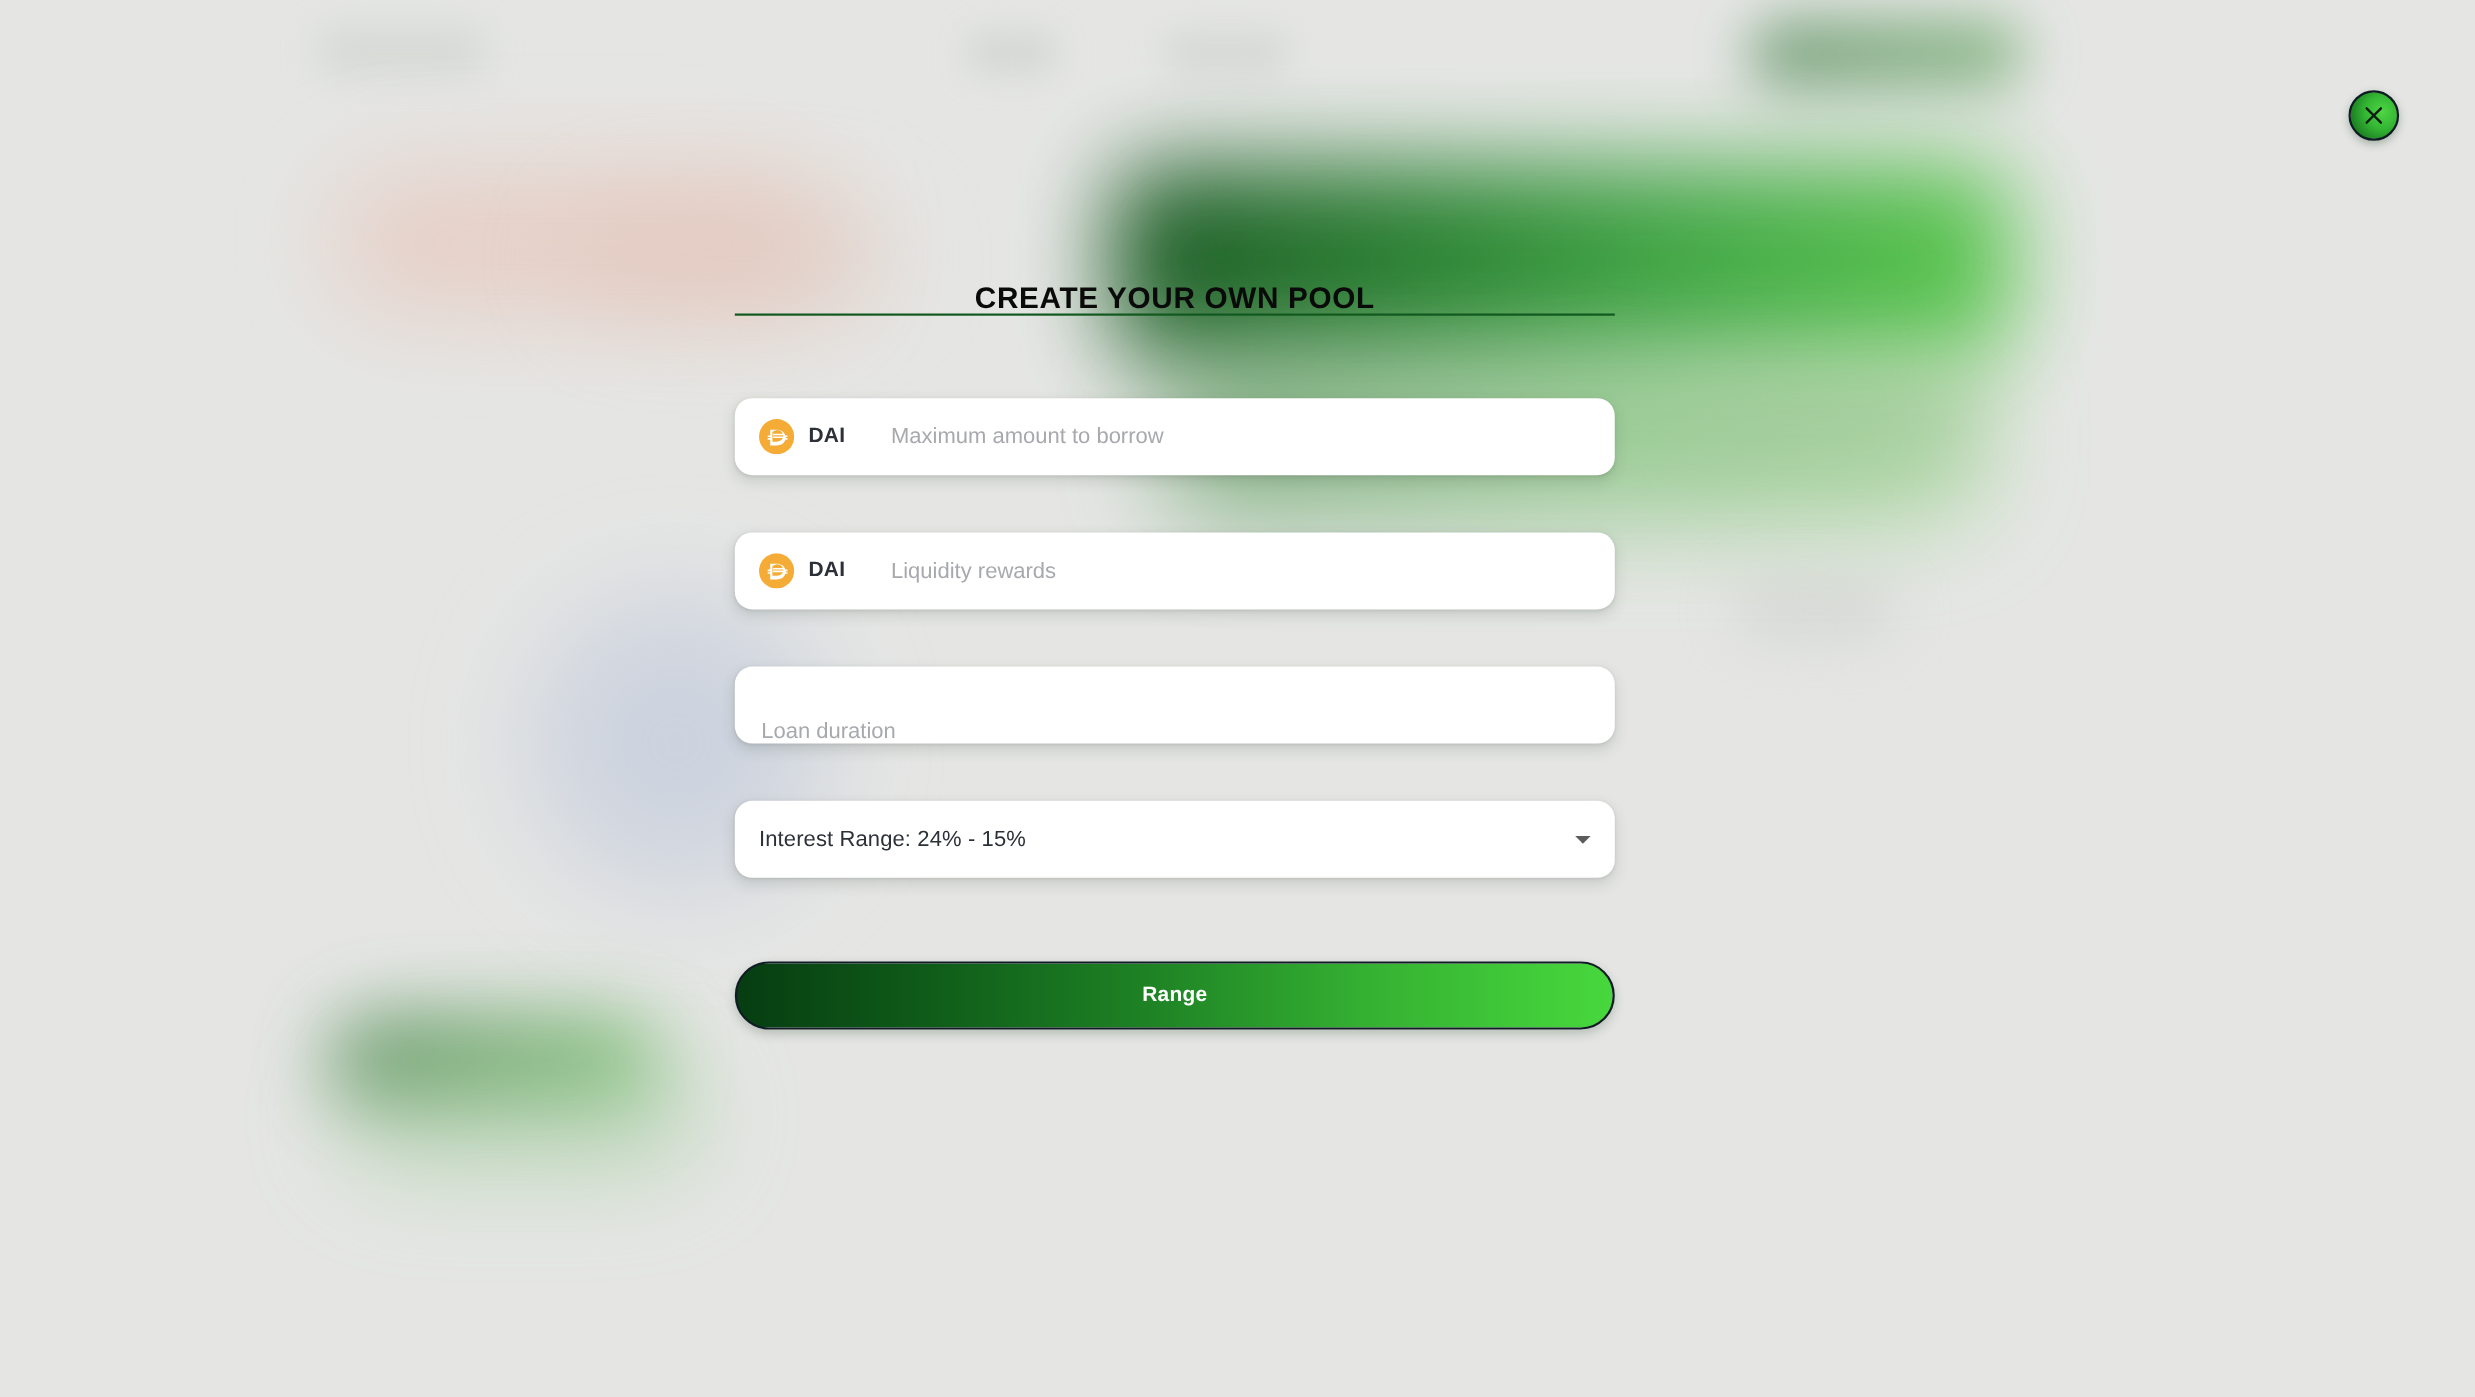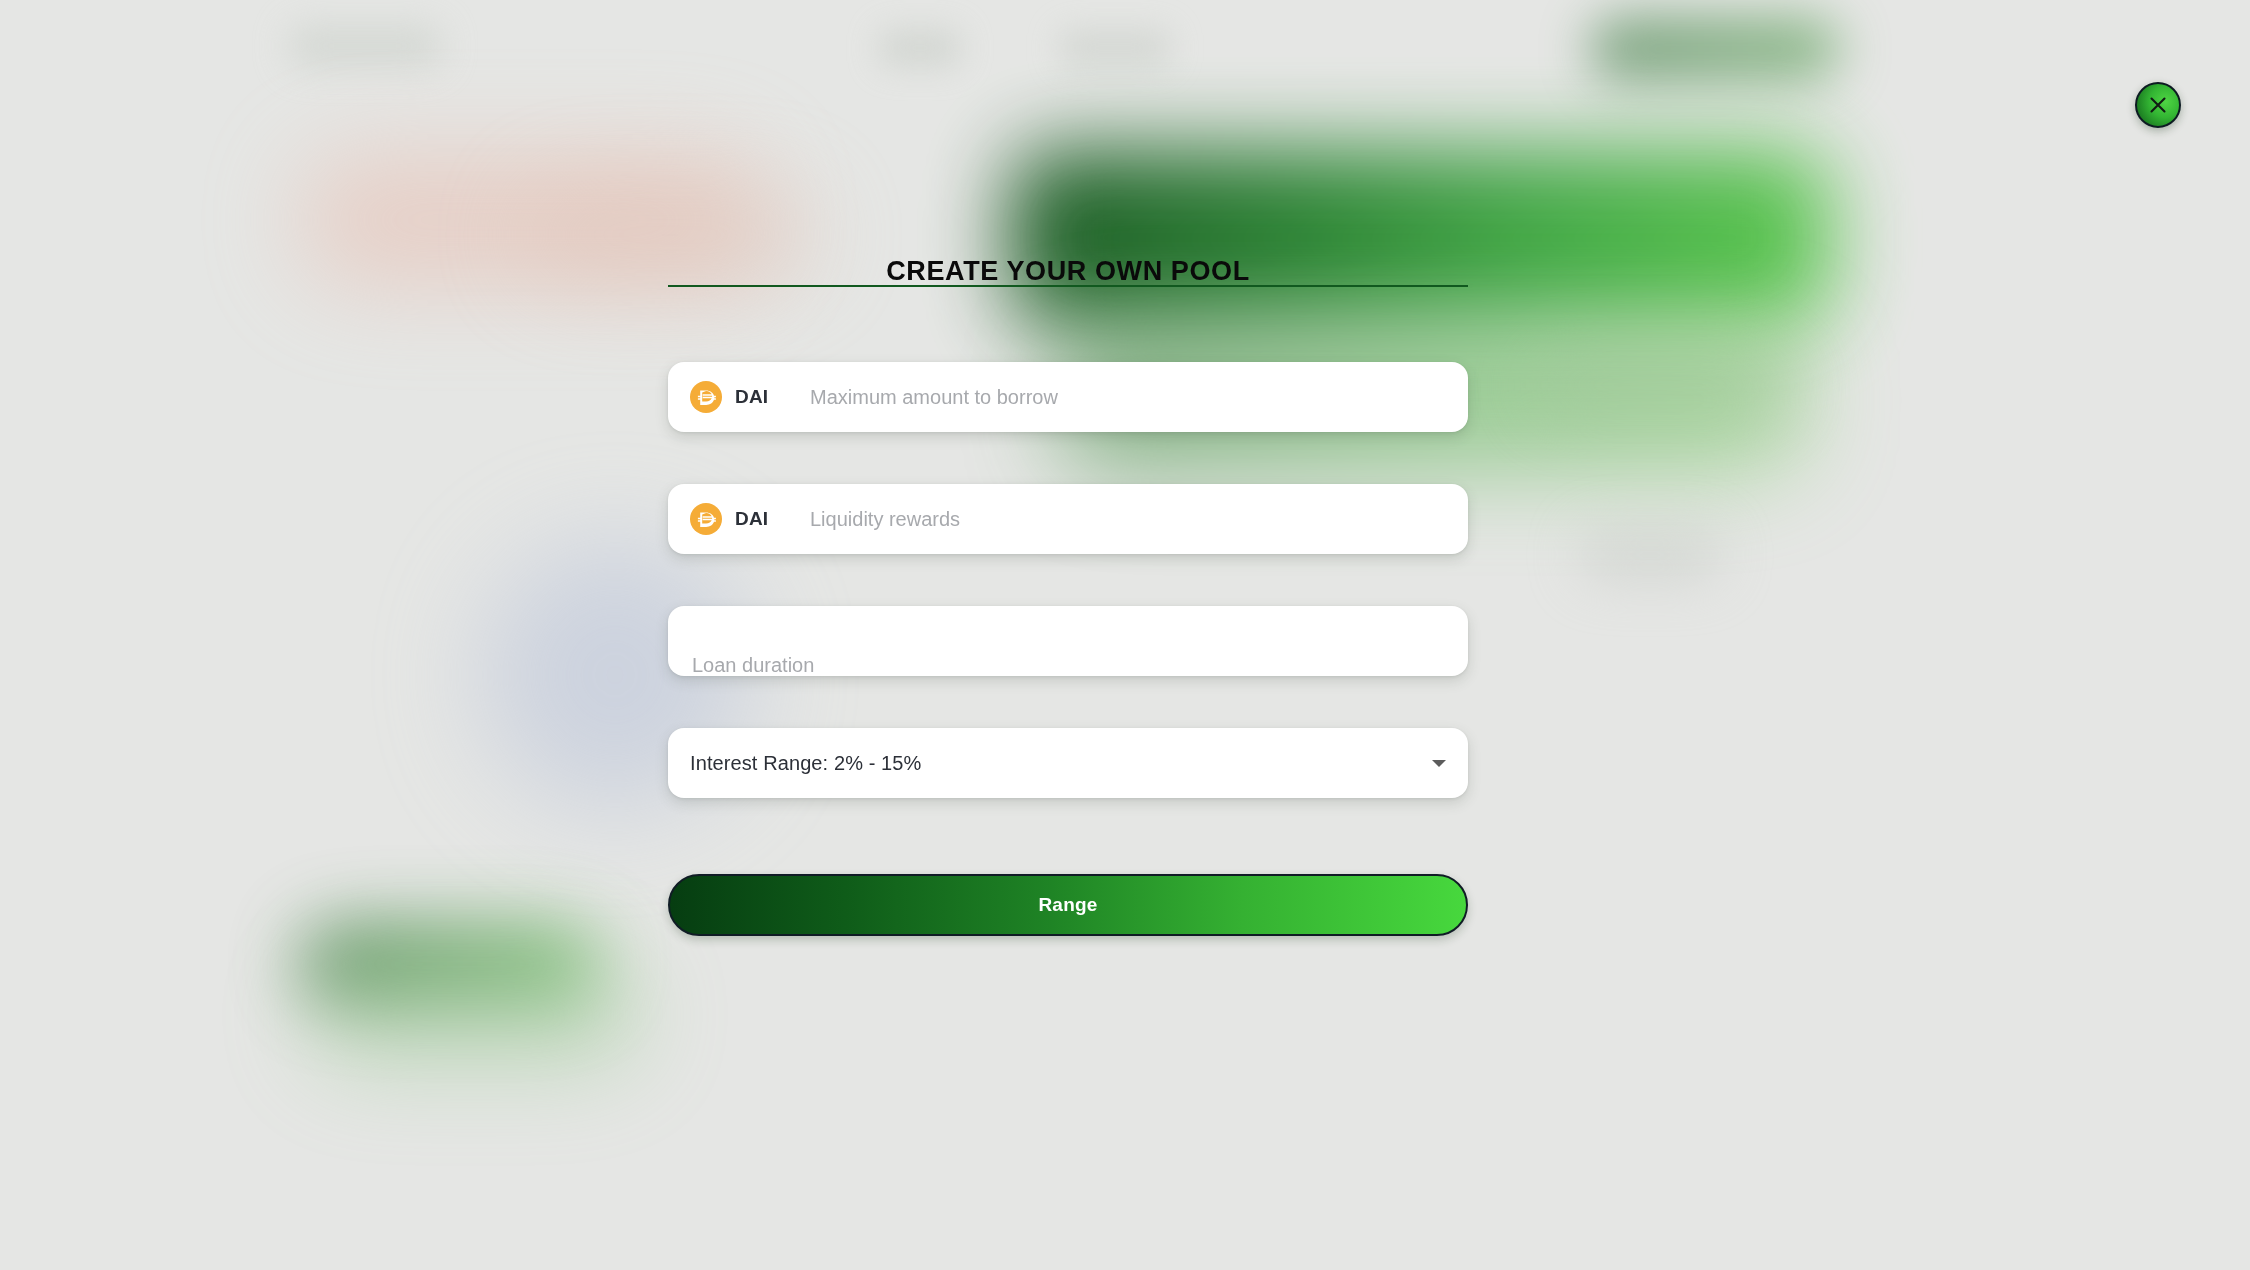--- a/index.html
+++ b/index.html
@@ -381,21 +381,21 @@
         <span class="token-label">DAI</span>
       </div>
       <input class="field-input" type="text" placeholder="Liquidity rewards" style="">
     </div>
 
     <div class="field no-token">
       <input class="field-input" type="text" placeholder="Loan duration" style="">
     </div>
 
     <div class="field select-field">
-      <span class="select-value">Interest Range: 2% - 15%</span>
+      <span class="select-value">Interest Range: 24% - 15%</span>
       <span class="caret"></span>
     </div>
 
   </div>
 
   <div class="submit-wrap">
     <button class="submit-button" type="button">Range</button>
   </div>
 
 </div>

